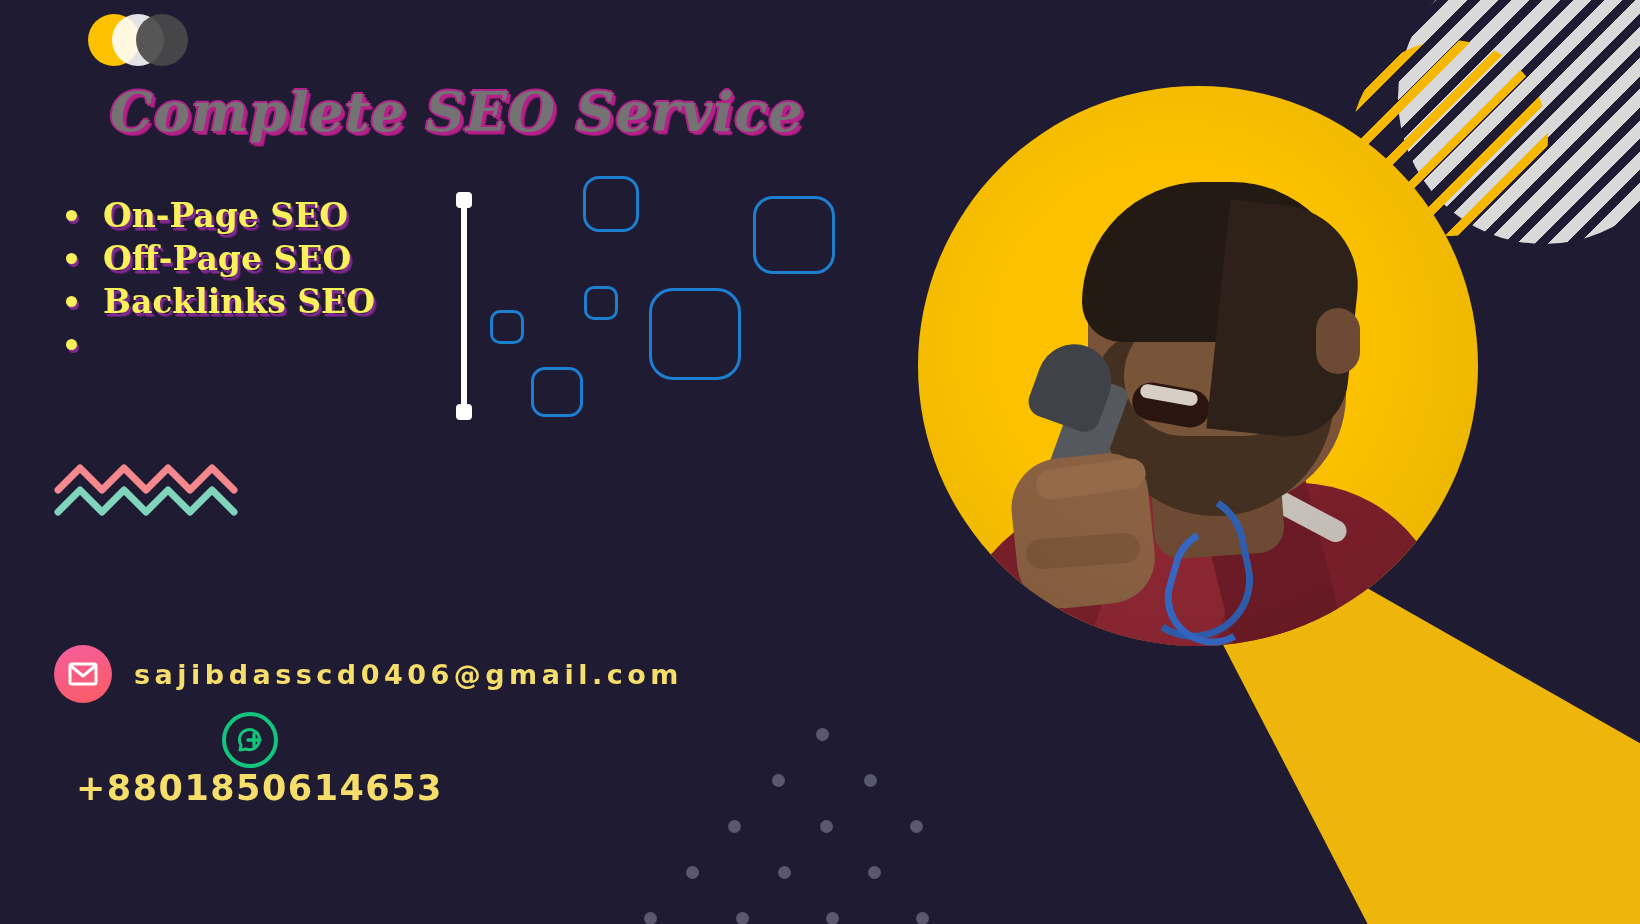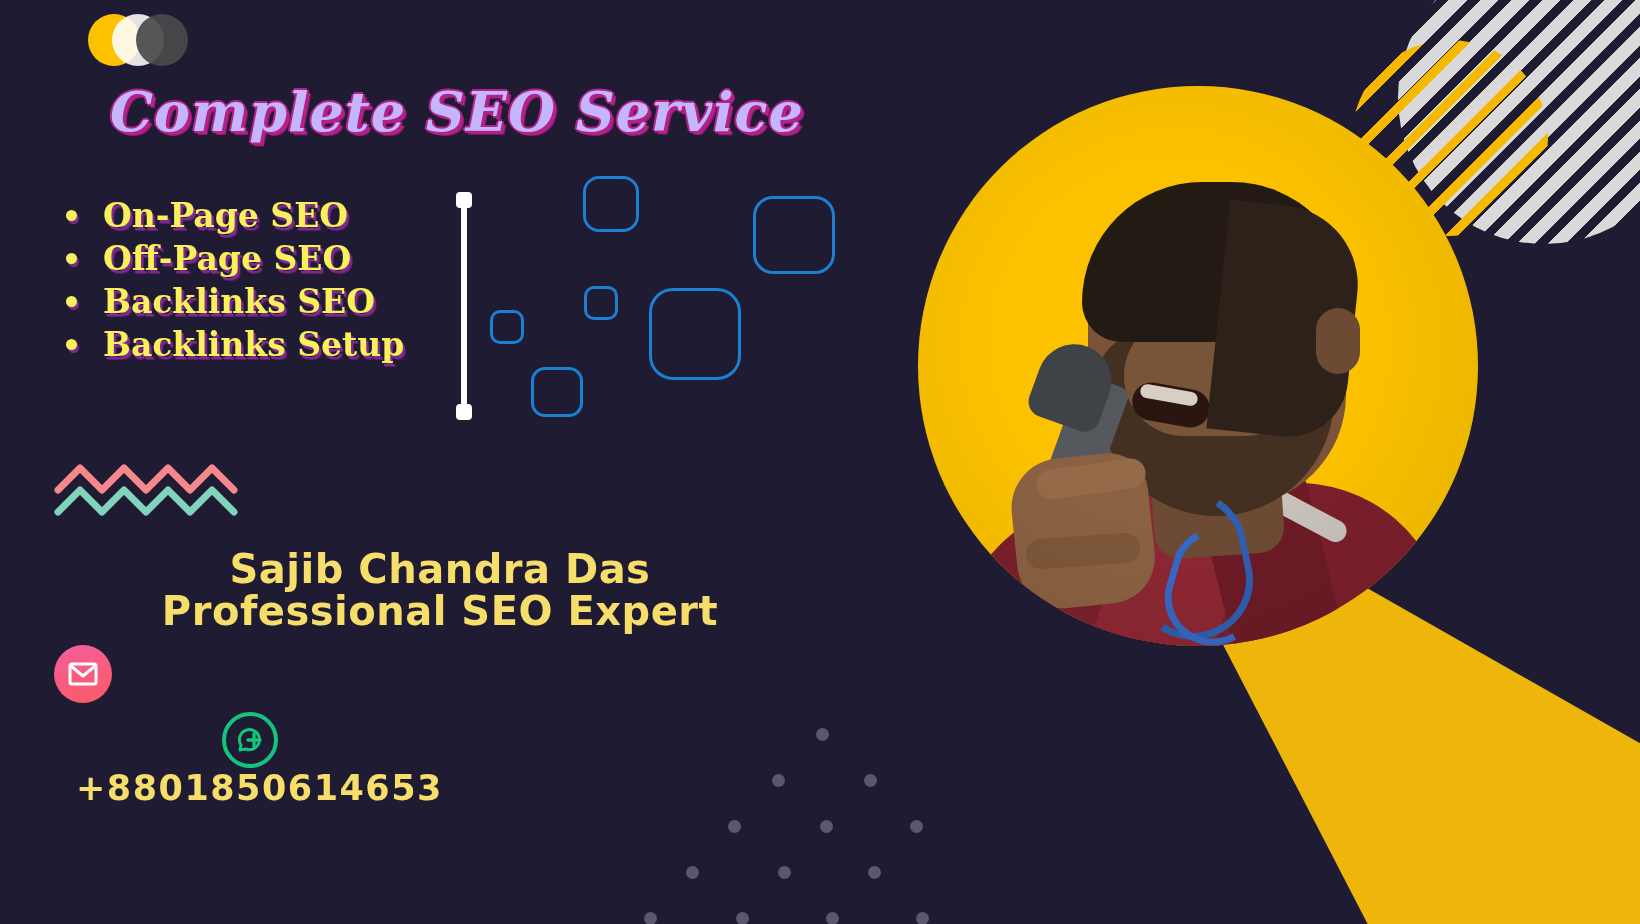--- a/index.html
+++ b/index.html
@@ -157,21 +157,21 @@
   .logo .c1{left:0;background:#fcc200;}
   .logo .c2{left:24px;background:#ffffff;opacity:.88;}
   .logo .c3{left:48px;background:#4a4a4a;opacity:.92;}
 
   
   .headline{
     position:absolute;left:110px;top:80px;
     font-family:"DejaVu Serif", serif;
     font-style:italic;font-weight:bold;
     font-size:54px;letter-spacing:1px;
-    color:#c4b5fd;
+    color:#737373;
     text-shadow:
        2px 0 0 #b5218a, -2px 0 0 #b5218a,
        0 2px 0 #b5218a, 0 -2px 0 #b5218a,
        3px 3px 0 #b5218a, 4px 4px 0 #8d1a6d;
     white-space:nowrap;
   }
 
   
   .bullets{position:absolute;left:66px;top:194px;margin:0;padding:0;list-style:none;}
   .bullets li{
@@ -292,21 +292,20 @@
     <li>
         <span class="dot"></span>
         <span>Off-Page SEO</span>
       </li>
     <li>
         <span class="dot"></span>
         <span>Backlinks SEO</span>
       </li>
     <li>
         <span class="dot"></span>
-        <span>Backlinks Setup</span>
       </li>
   </ul>
 
   <div class="vline"></div>
   <div class="vcap top"></div>
   <div class="vcap bot"></div>
 
   <div class="bsq" style="left:583px;top:176px;width:56px;height:56px;"></div>
   <div class="bsq" style="left:753px;top:196px;width:82px;height:78px;border-radius:20px;"></div>
   <div class="bsq" style="left:584px;top:286px;width:34px;height:34px;border-radius:10px;"></div>
@@ -328,32 +327,29 @@
     <span style="left:270px;top:140px;"></span>
     <span style="left:46px;top:186px;"></span>
     <span style="left:138px;top:186px;"></span>
     <span style="left:228px;top:186px;"></span>
     <span style="left:4px;top:232px;"></span>
     <span style="left:96px;top:232px;"></span>
     <span style="left:186px;top:232px;"></span>
     <span style="left:276px;top:232px;"></span>
   </div>
 
-  <div class="name-block">
-    <span class="name-line1">Sajib Chandra Das</span>
-    <span class="name-line2">Professional SEO Expert</span>
-  </div>
 
   <div class="contact email">
     <div class="icon-circle icon-mail">
       <svg width="30" height="24" viewBox="0 0 30 24" aria-hidden="true">
         <rect x="2" y="2" width="26" height="20" rx="2" fill="none" stroke="#ffffff" stroke-width="3"></rect>
         <polyline points="3,4 15,14 27,4" fill="none" stroke="#ffffff" stroke-width="3" stroke-linecap="round" stroke-linejoin="round"></polyline>
       </svg>
     </div>
+    <div class="contact-text">sajibdasscd0406@gmail.com</div>
   </div>
 
   <div class="contact phone">
     <div class="icon-wa">
       <svg width="34" height="34" viewBox="0 0 34 34" aria-hidden="true">
         <path d="M8 22 A10 10 0 1 1 13 26 L7 27 Z" fill="none" stroke="#12c47c" stroke-width="3" stroke-linecap="round" stroke-linejoin="round"></path>
         <line x1="21" y1="11" x2="21" y2="23" stroke="#12c47c" stroke-width="3.4" stroke-linecap="round"></line>
         <line x1="15" y1="17" x2="27" y2="17" stroke="#12c47c" stroke-width="3.4" stroke-linecap="round"></line>
       </svg>
     </div>

